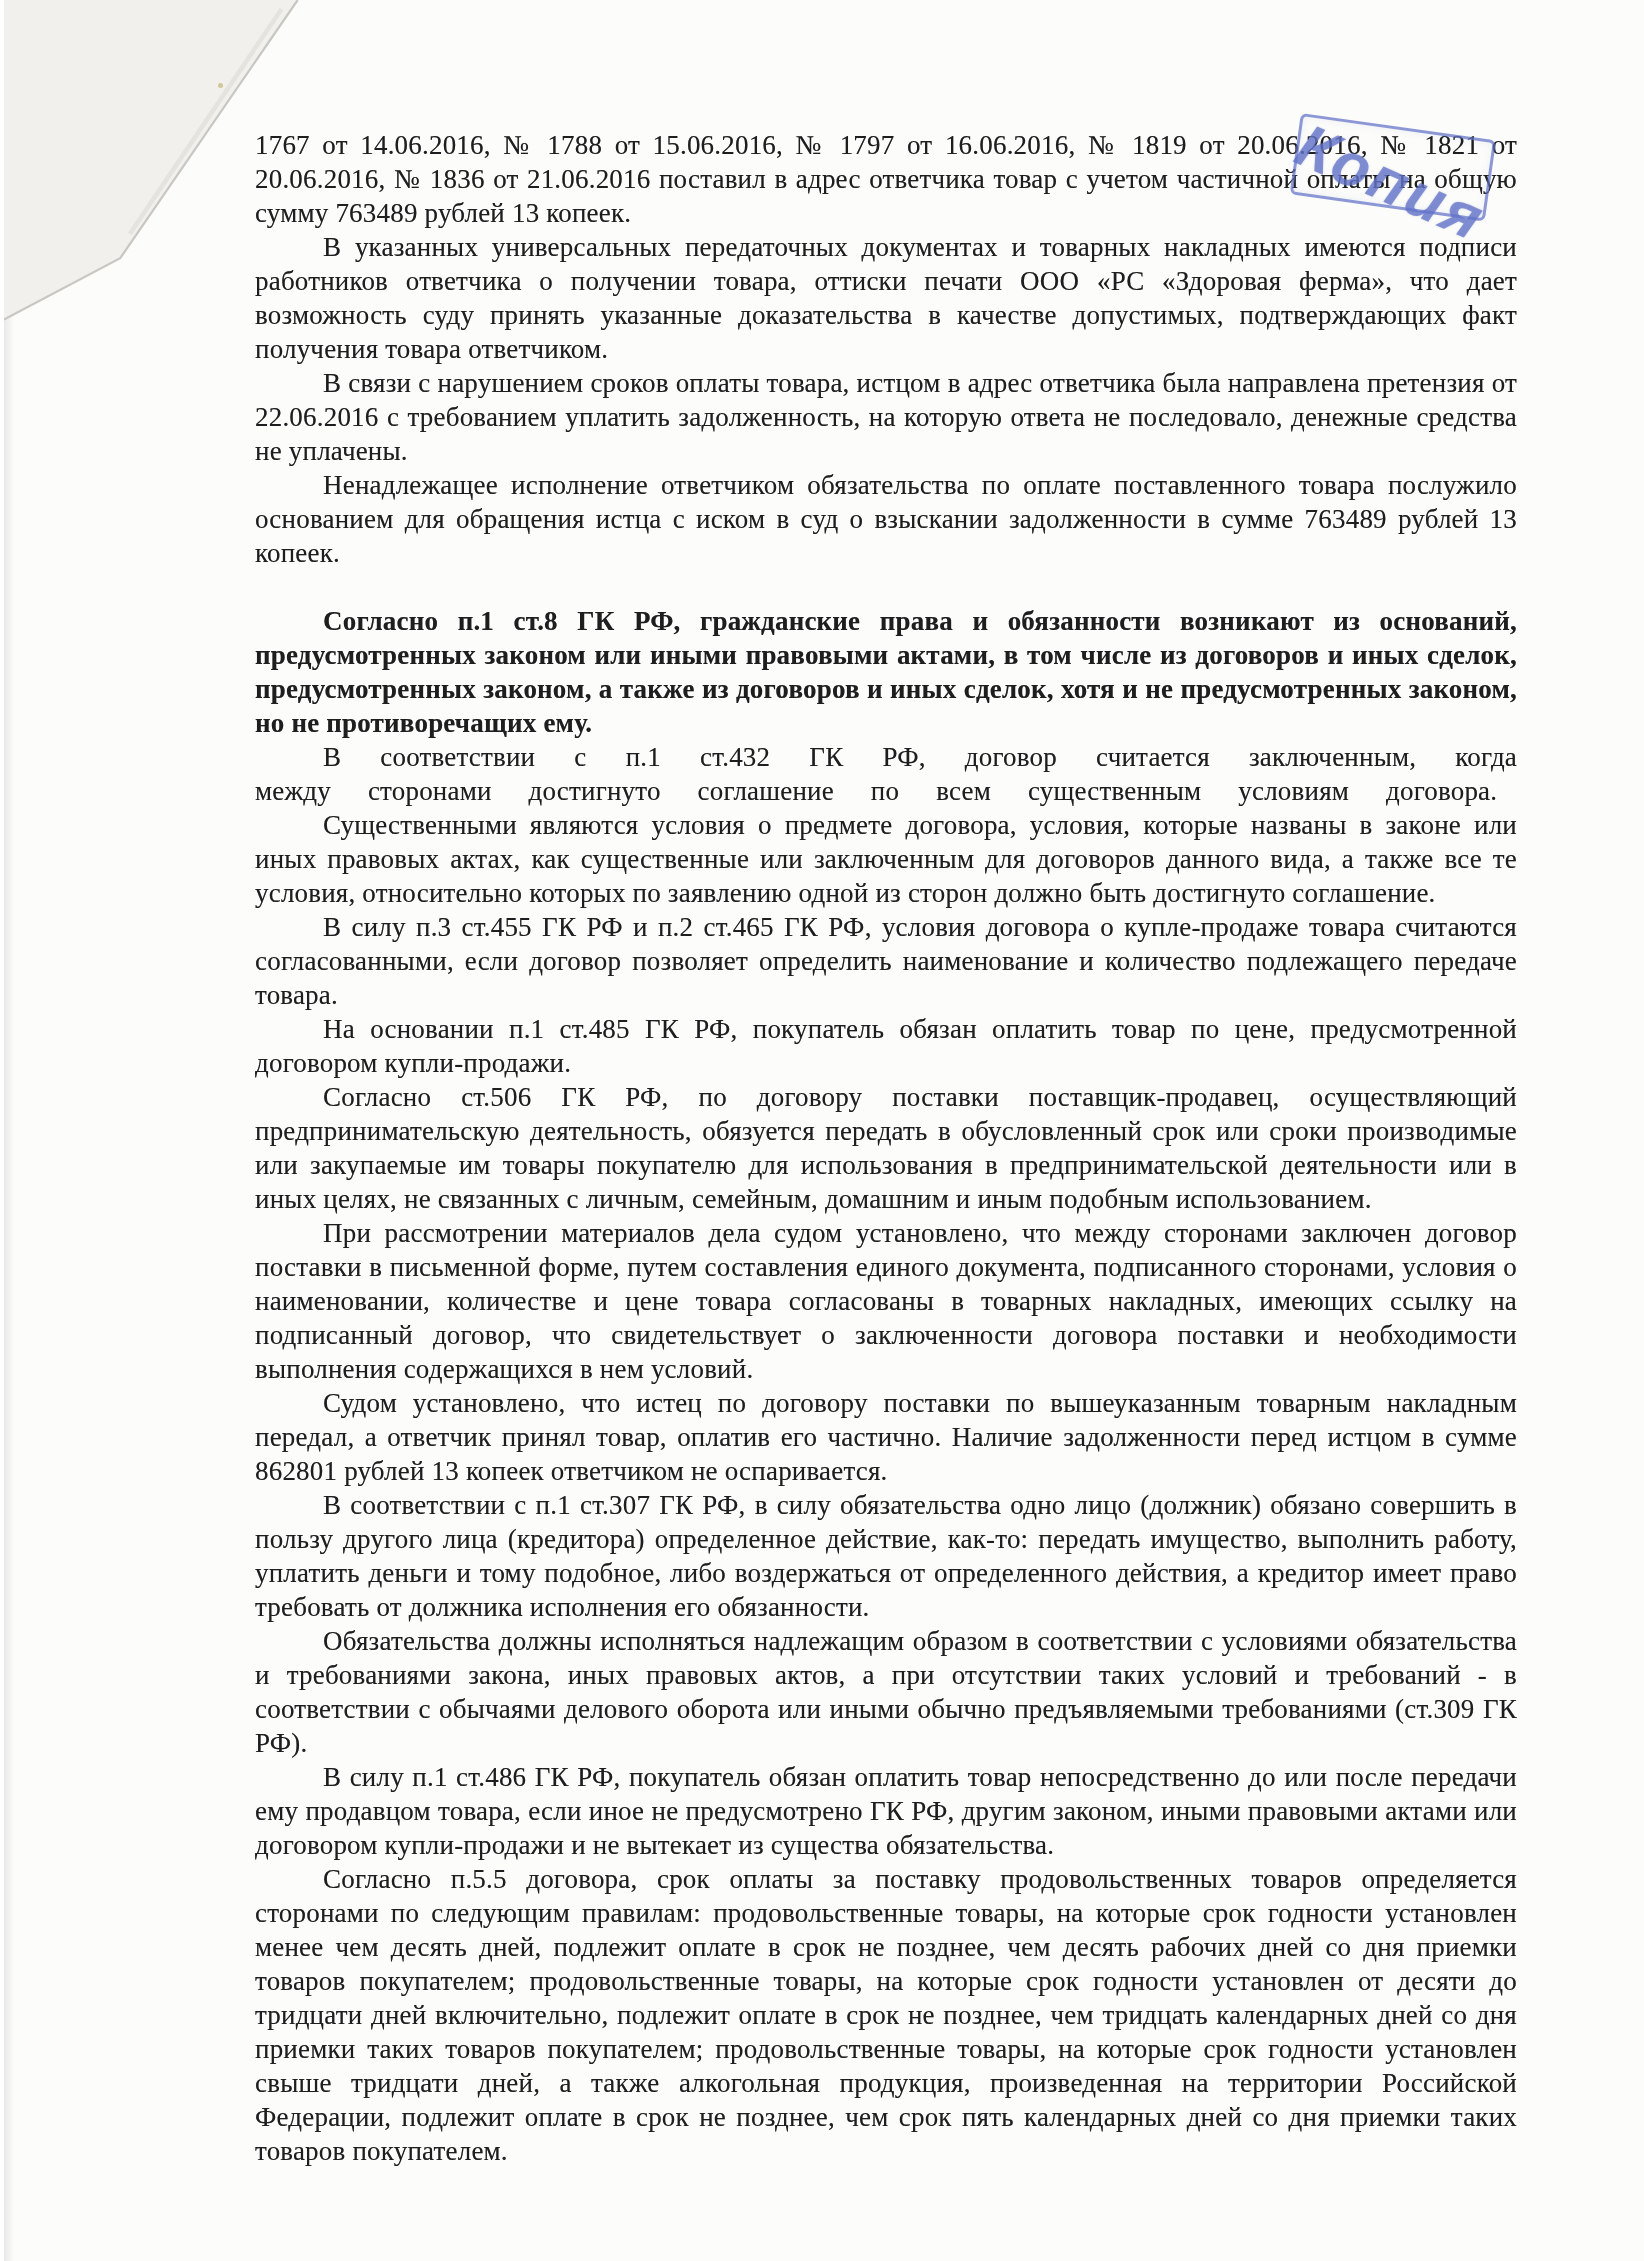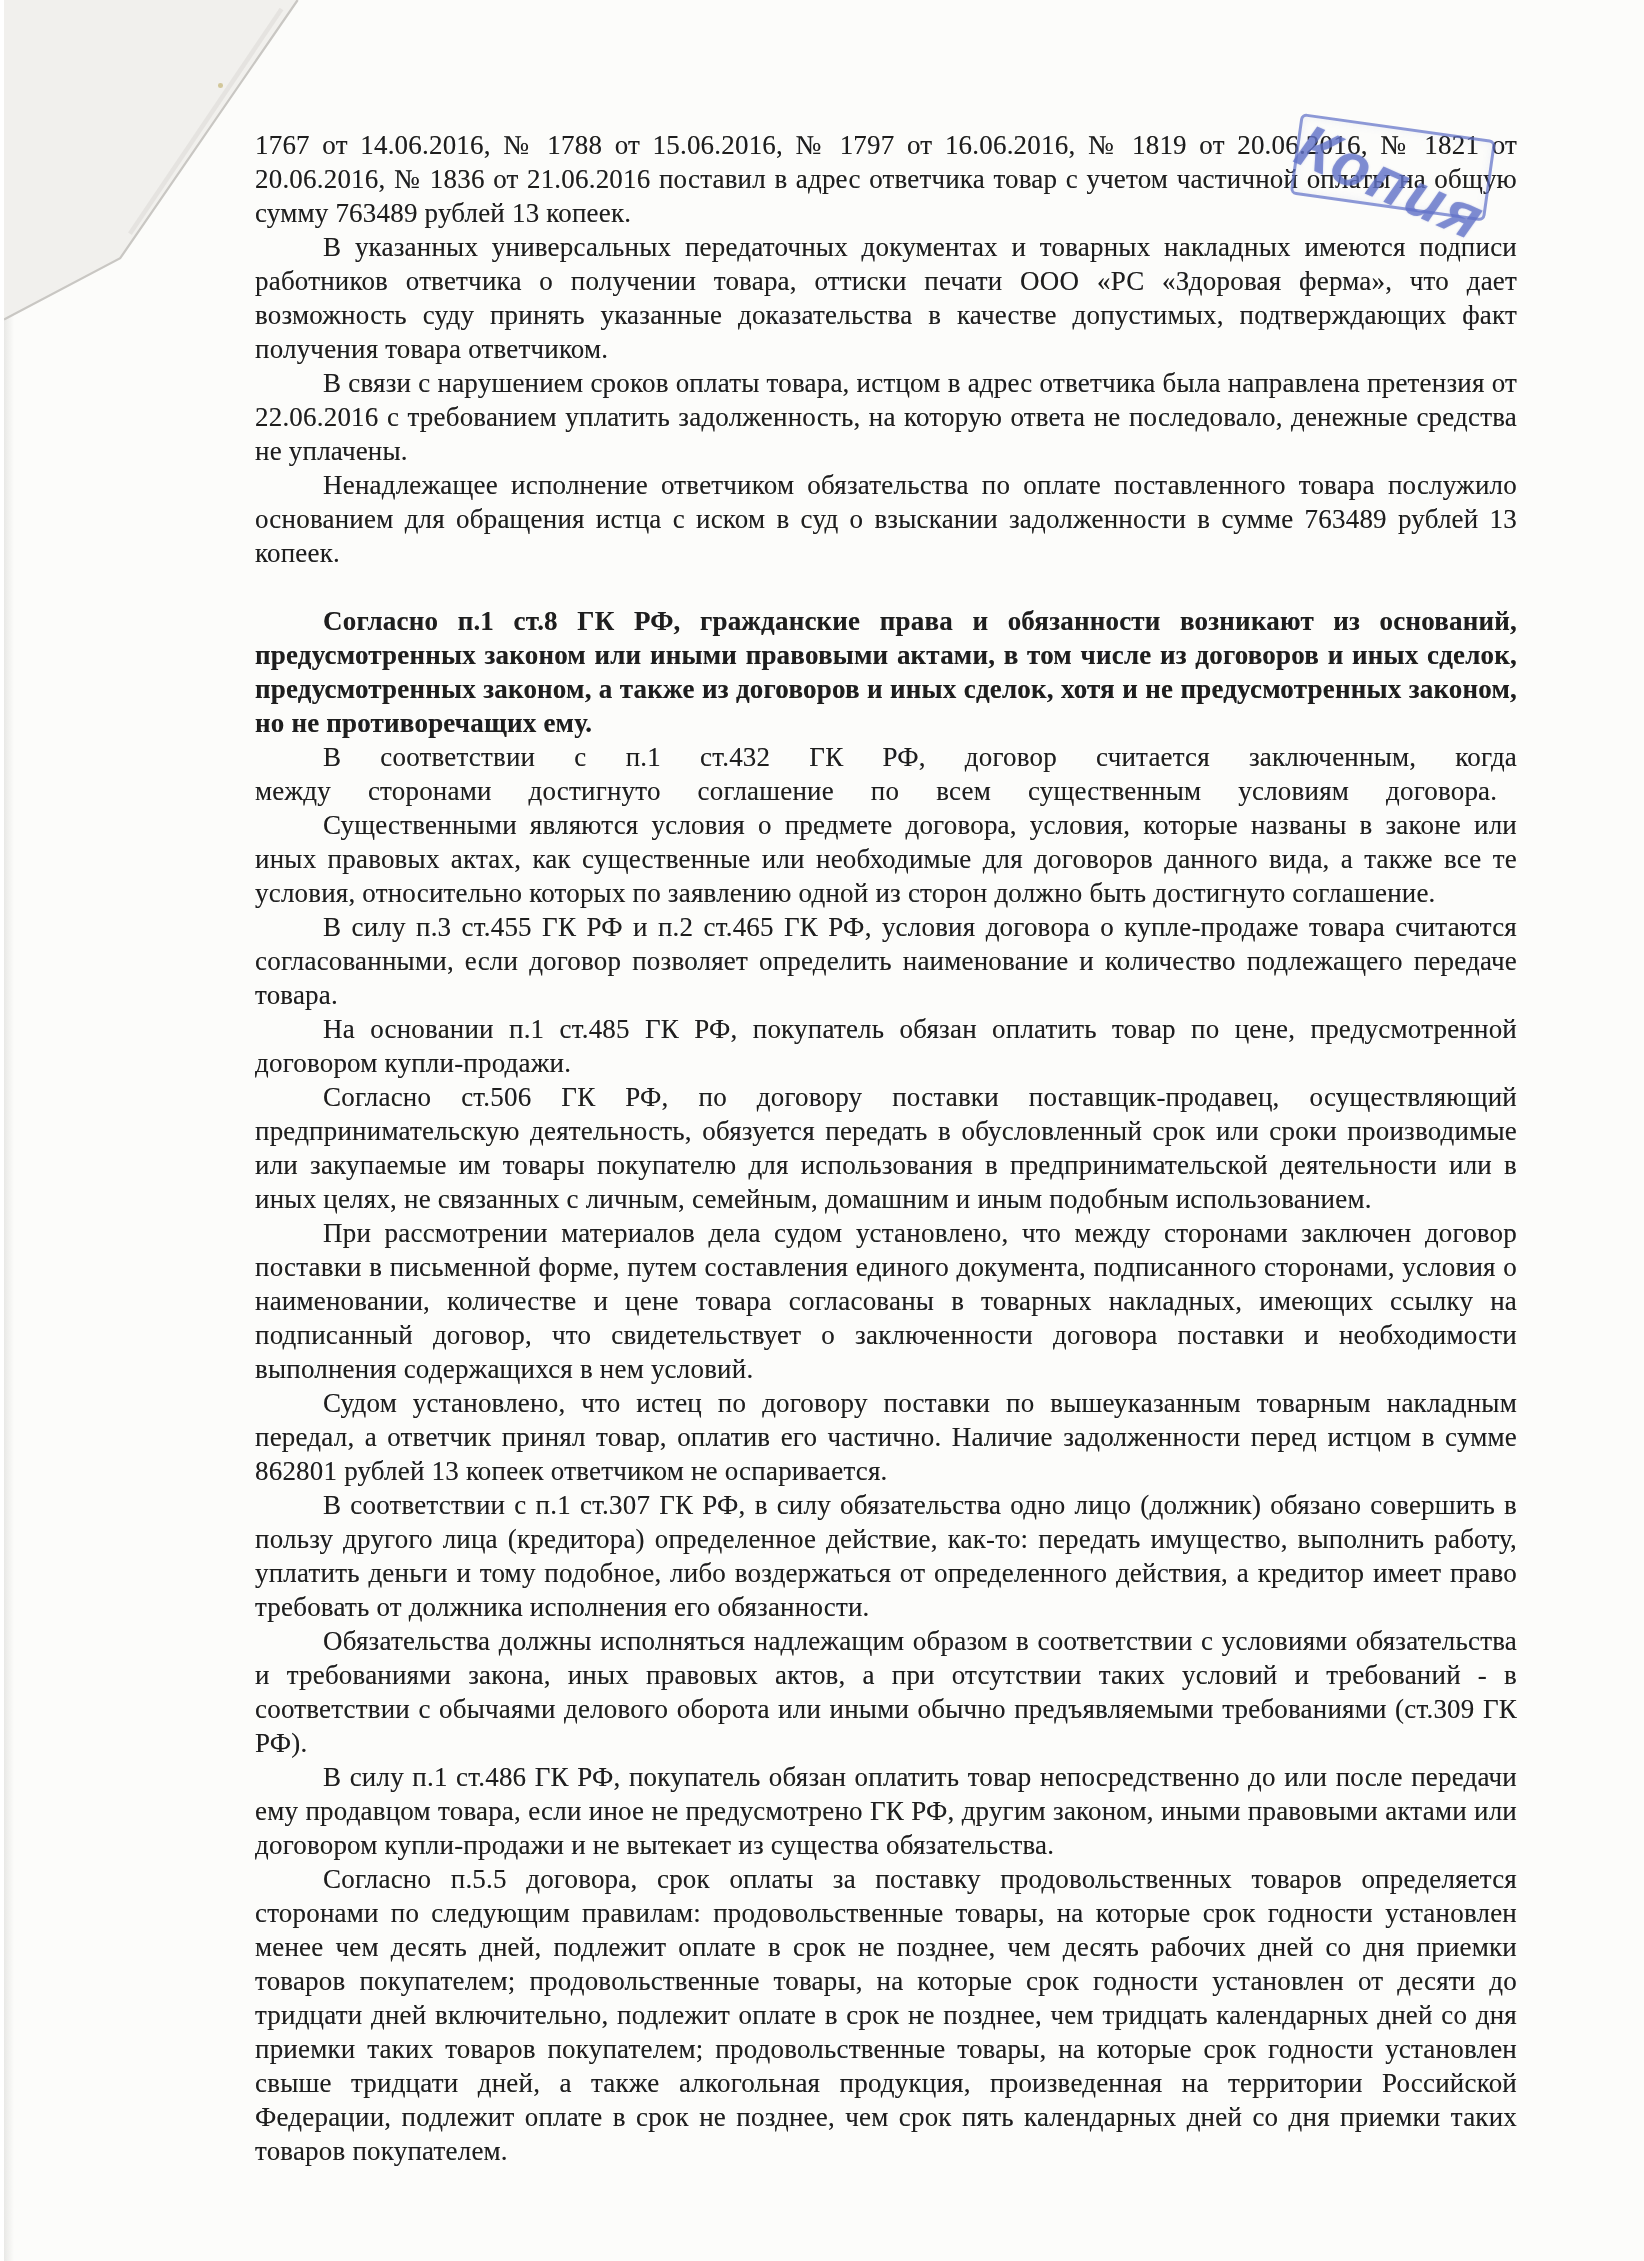--- a/index.html
+++ b/index.html
@@ -85,21 +85,21 @@
 
   <div class="scan-speck"></div>
 
   <div class="content">
     <p class="no-indent">1767 от 14.06.2016, № 1788 от 15.06.2016, № 1797 от 16.06.2016, № 1819 от 20.06.2016, № 1821 от 20.06.2016, № 1836 от 21.06.2016 поставил в адрес ответчика товар с учетом частичной оплаты на общую сумму 763489 рублей 13 копеек.</p>
     <p>В указанных универсальных передаточных документах и товарных накладных имеются подписи работников ответчика о получении товара, оттиски печати ООО «РС «Здоровая ферма», что дает возможность суду принять указанные доказательства в качестве допустимых, подтверждающих факт получения товара ответчиком.</p>
     <p>В связи с нарушением сроков оплаты товара, истцом в адрес ответчика была направлена претензия от 22.06.2016 с требованием уплатить задолженность, на которую ответа не последовало, денежные средства не уплачены.</p>
     <p>Ненадлежащее исполнение ответчиком обязательства по оплате поставленного товара послужило основанием для обращения истца с иском в суд о взыскании задолженности в сумме 763489 рублей 13 копеек.</p>
     <p class="gap-before">Согласно п.1 ст.8 ГК РФ, гражданские права и обязанности возникают из оснований, предусмотренных законом или иными правовыми актами, в том числе из договоров и иных сделок, предусмотренных законом, а также из договоров и иных сделок, хотя и не предусмотренных законом, но не противоречащих ему.</p>
     <p class="sparse">В соответствии с п.1 ст.432 ГК РФ, договор считается заключенным, когда между сторонами достигнуто соглашение по всем существенным условиям договора.</p>
-    <p>Существенными являются условия о предмете договора, условия, которые названы в законе или иных правовых актах, как существенные или необходимые для договоров данного вида, а также все те условия, относительно которых по заявлению одной из сторон должно быть достигнуто соглашение.</p>
+    <p>Существенными являются условия о предмете договора, условия, которые названы в законе или иных правовых актах, как существенные или заключенным для договоров данного вида, а также все те условия, относительно которых по заявлению одной из сторон должно быть достигнуто соглашение.</p>
     <p>В силу п.3 ст.455 ГК РФ и п.2 ст.465 ГК РФ, условия договора о купле-продаже товара считаются согласованными, если договор позволяет определить наименование и количество подлежащего передаче товара.</p>
     <p>На основании п.1 ст.485 ГК РФ, покупатель обязан оплатить товар по цене, предусмотренной договором купли-продажи.</p>
     <p>Согласно ст.506 ГК РФ, по договору поставки поставщик-продавец, осуществляющий предпринимательскую деятельность, обязуется передать в обусловленный срок или сроки производимые или закупаемые им товары покупателю для использования в предпринимательской деятельности или в иных целях, не связанных с личным, семейным, домашним и иным подобным использованием.</p>
     <p>При рассмотрении материалов дела судом установлено, что между сторонами заключен договор поставки в письменной  форме, путем составления единого документа, подписанного сторонами, условия о наименовании, количестве и цене товара согласованы в товарных накладных, имеющих ссылку на подписанный договор, что свидетельствует о заключенности договора поставки и необходимости выполнения содержащихся в нем условий.</p>
     <p>Судом установлено, что истец по договору поставки по вышеуказанным товарным накладным передал, а ответчик принял товар, оплатив его частично. Наличие задолженности перед истцом в сумме 862801 рублей 13 копеек ответчиком не оспаривается.</p>
     <p>В соответствии с п.1 ст.307 ГК РФ, в силу обязательства одно лицо (должник) обязано совершить в пользу другого лица (кредитора) определенное действие, как-то: передать имущество, выполнить работу, уплатить деньги и тому подобное, либо воздержаться от определенного действия, а кредитор имеет право требовать от должника исполнения его обязанности.</p>
     <p>Обязательства должны исполняться надлежащим образом в соответствии с условиями обязательства и требованиями закона, иных правовых актов, а при отсутствии таких условий и требований - в соответствии с обычаями делового оборота или иными обычно предъявляемыми требованиями (ст.309 ГК РФ).</p>
     <p>В силу п.1 ст.486 ГК РФ, покупатель обязан оплатить товар непосредственно до или после передачи ему продавцом товара, если иное не предусмотрено ГК РФ, другим законом, иными правовыми актами или договором купли-продажи и не вытекает из существа обязательства.</p>
     <p>Согласно п.5.5 договора, срок оплаты за поставку продовольственных товаров определяется сторонами по следующим правилам: продовольственные товары, на которые срок годности установлен менее чем десять дней, подлежит оплате в срок не позднее, чем десять рабочих дней со дня приемки товаров покупателем; продовольственные товары, на которые срок годности установлен от десяти до тридцати дней включительно, подлежит оплате в срок не позднее, чем тридцать календарных дней со дня приемки таких товаров покупателем; продовольственные товары, на которые срок годности установлен свыше тридцати дней, а также алкогольная продукция, произведенная на территории Российской Федерации, подлежит оплате в срок не позднее, чем срок пять календарных дней со дня приемки таких товаров покупателем.</p>
   </div>

